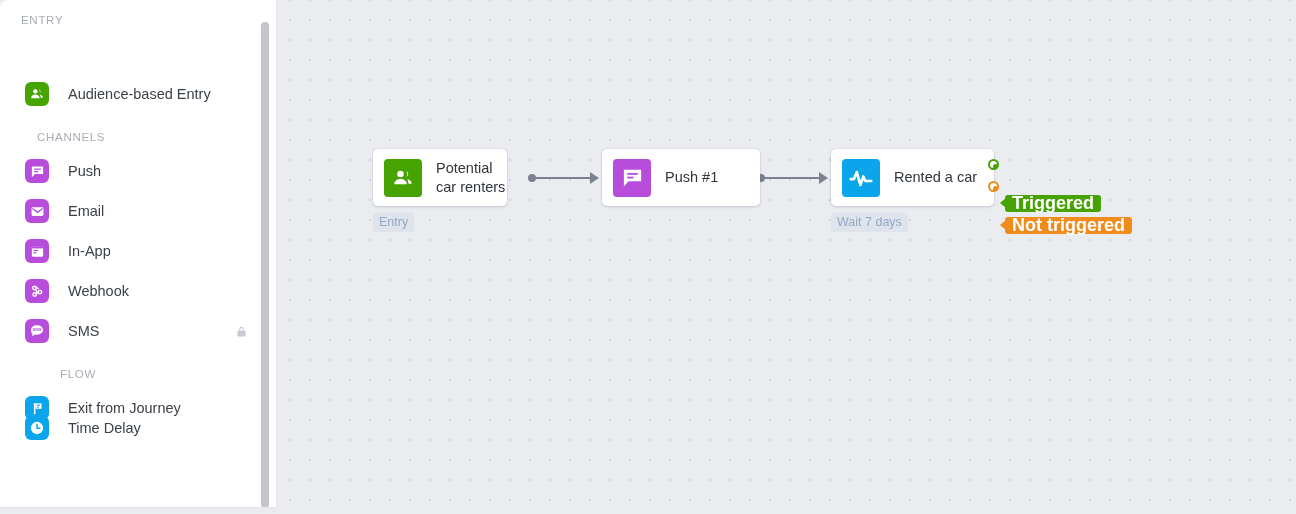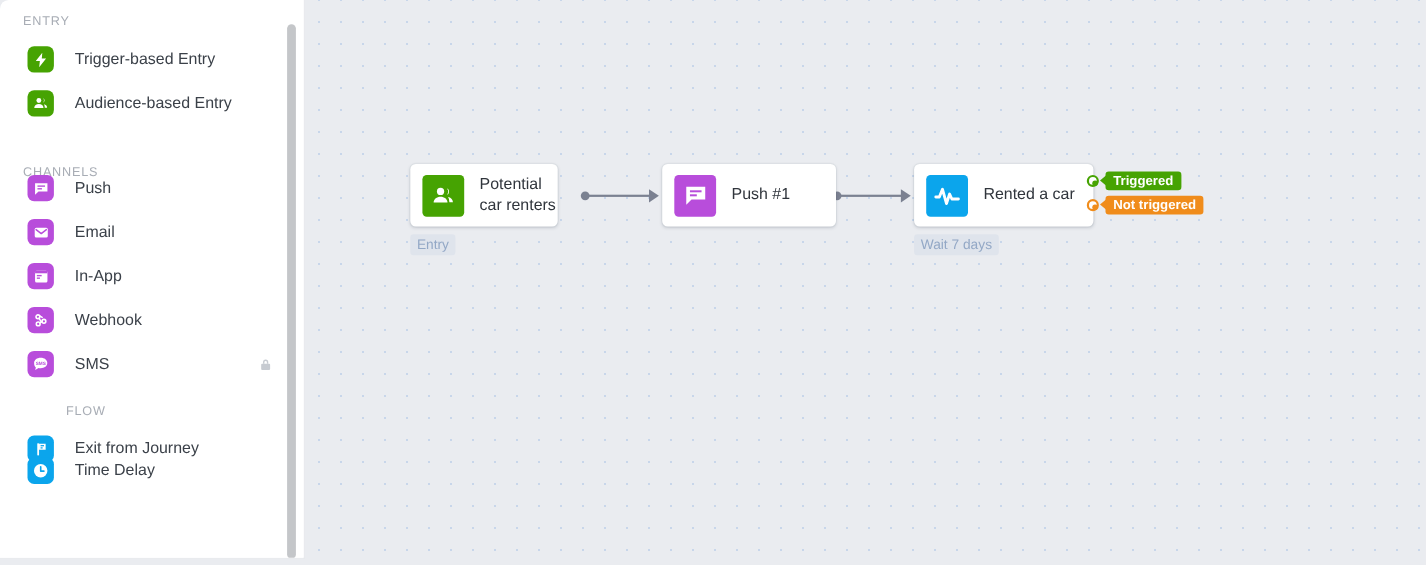--- a/index.html
+++ b/index.html
@@ -33,21 +33,21 @@
     overflow: hidden;
   }
   .section-header {
     font-size: 11.5px;
     letter-spacing: 0.7px;
     color: #a8adb5;
     font-weight: 400;
     padding-left: 21px;
   }
   #sec-entry    { position:absolute; top: 14px;  left:0; }
-  #sec-channels { position:absolute; top: 131px; left:0;margin-top:20px; }
+  #sec-channels { position:absolute; top: 131px; left:16px; }
   #sec-flow     { position:absolute; top: 368px; left:0;margin-left:39px; }
 
   .nav-item {
     position: absolute; left: 0;
     width: 276px; height: 40px;
     display: flex; align-items: center;
     cursor: pointer;
   }
   .nav-item .ico {
     width: 24px; height: 24px;
@@ -161,25 +161,26 @@
   #port-trig  { left: 988px; top: 159px; border: 2px solid #46a302; }
   #port-trig i { background: #46a302; }
   #port-ntrig { left: 988px; top: 181px; border: 2px solid #f08c1b; }
   #port-ntrig i { background: #f08c1b; }
 
   .badge {
     position: absolute;
     height: 17px;
     border-radius: 3px;
     color: #ffffff;
-    font-size: 12px;
+    font-size: 18px;
     font-weight: bold;
     line-height: 17px;
     padding: 0 7px;
     white-space: nowrap;
+    margin-top: 39px;
   }
   .badge::before {
     content: "";
     position: absolute;
     left: -5px; top: 3px;
     width: 0; height: 0;
     border-top: 5.5px solid transparent;
     border-bottom: 5.5px solid transparent;
     border-right: 6px solid currentColor;
   }
@@ -251,28 +252,20 @@
       </div>
     <div class="badge" id="badge-ntrig">
       <span>Not triggered</span>
     </div>
   </div>
 
   <div id="sidebar">
 
     <div class="section-header" id="sec-entry">ENTRY</div>
 
-    <div class="nav-item" style="top:34px">
-      <div class="ico green">
-        <svg width="15" height="15" viewBox="0 0 24 24" fill="#ffffff">
-            <path d="M13.5 1.5 4 13.5h6l-1 9 10-12.5h-6.2z"></path>
-          </svg>
-      </div>
-      <div class="lbl">Trigger-based Entry</div>
-    </div>
 
     <div class="nav-item" style="top:74px">
       <div class="ico green">
         <svg width="16" height="16" viewBox="0 0 24 24" fill="#ffffff">
           <circle cx="9.5" cy="8" r="3.3"></circle>
           <path d="M3.2 18.2c0-3.3 2.9-5.3 6.3-5.3s6.3 2 6.3 5.3z"></path>
           <path d="M15.2 5.1a3.2 3.2 0 0 1 0 6 4.6 4.6 0 0 0 0-6z"></path>
           <path d="M16.3 13.2c2.5.45 4.3 2.1 4.5 4.6h-3.3a7.2 7.2 0 0 0-1.2-4.6z"></path>
         </svg>
       </div>

